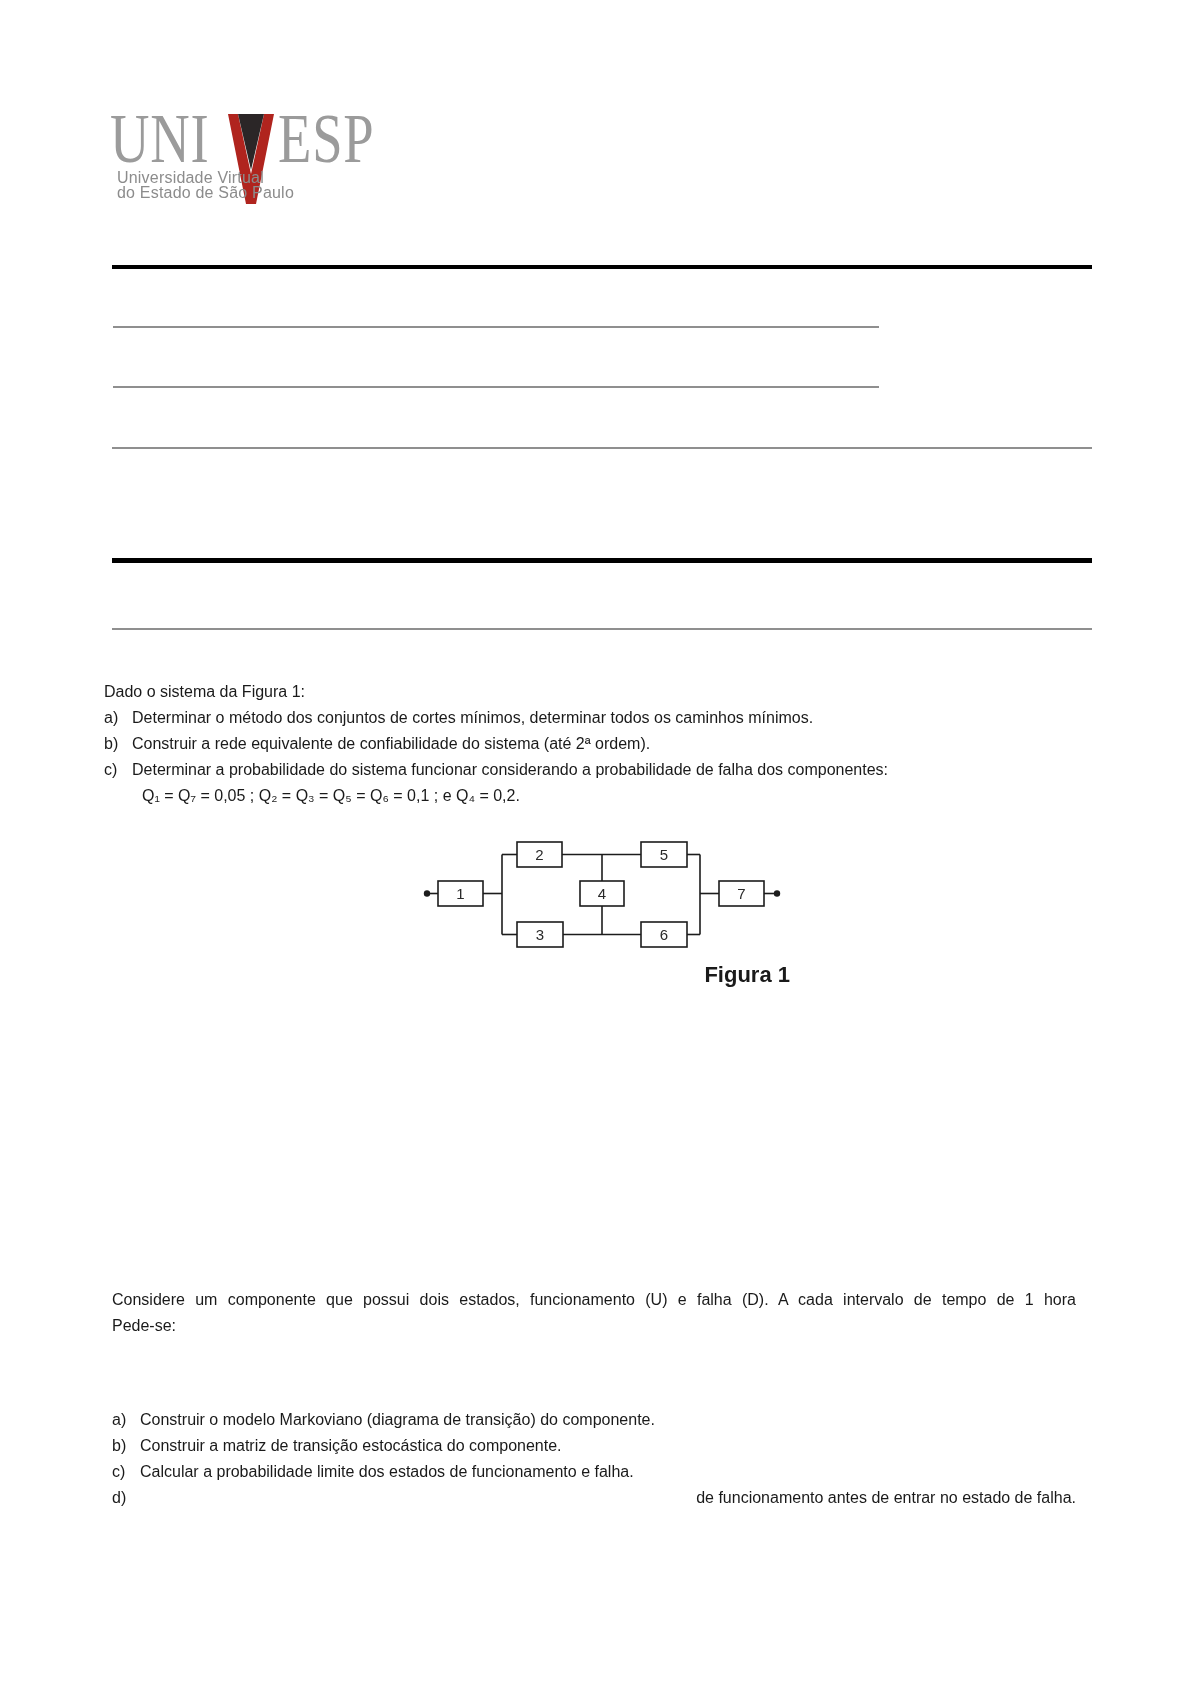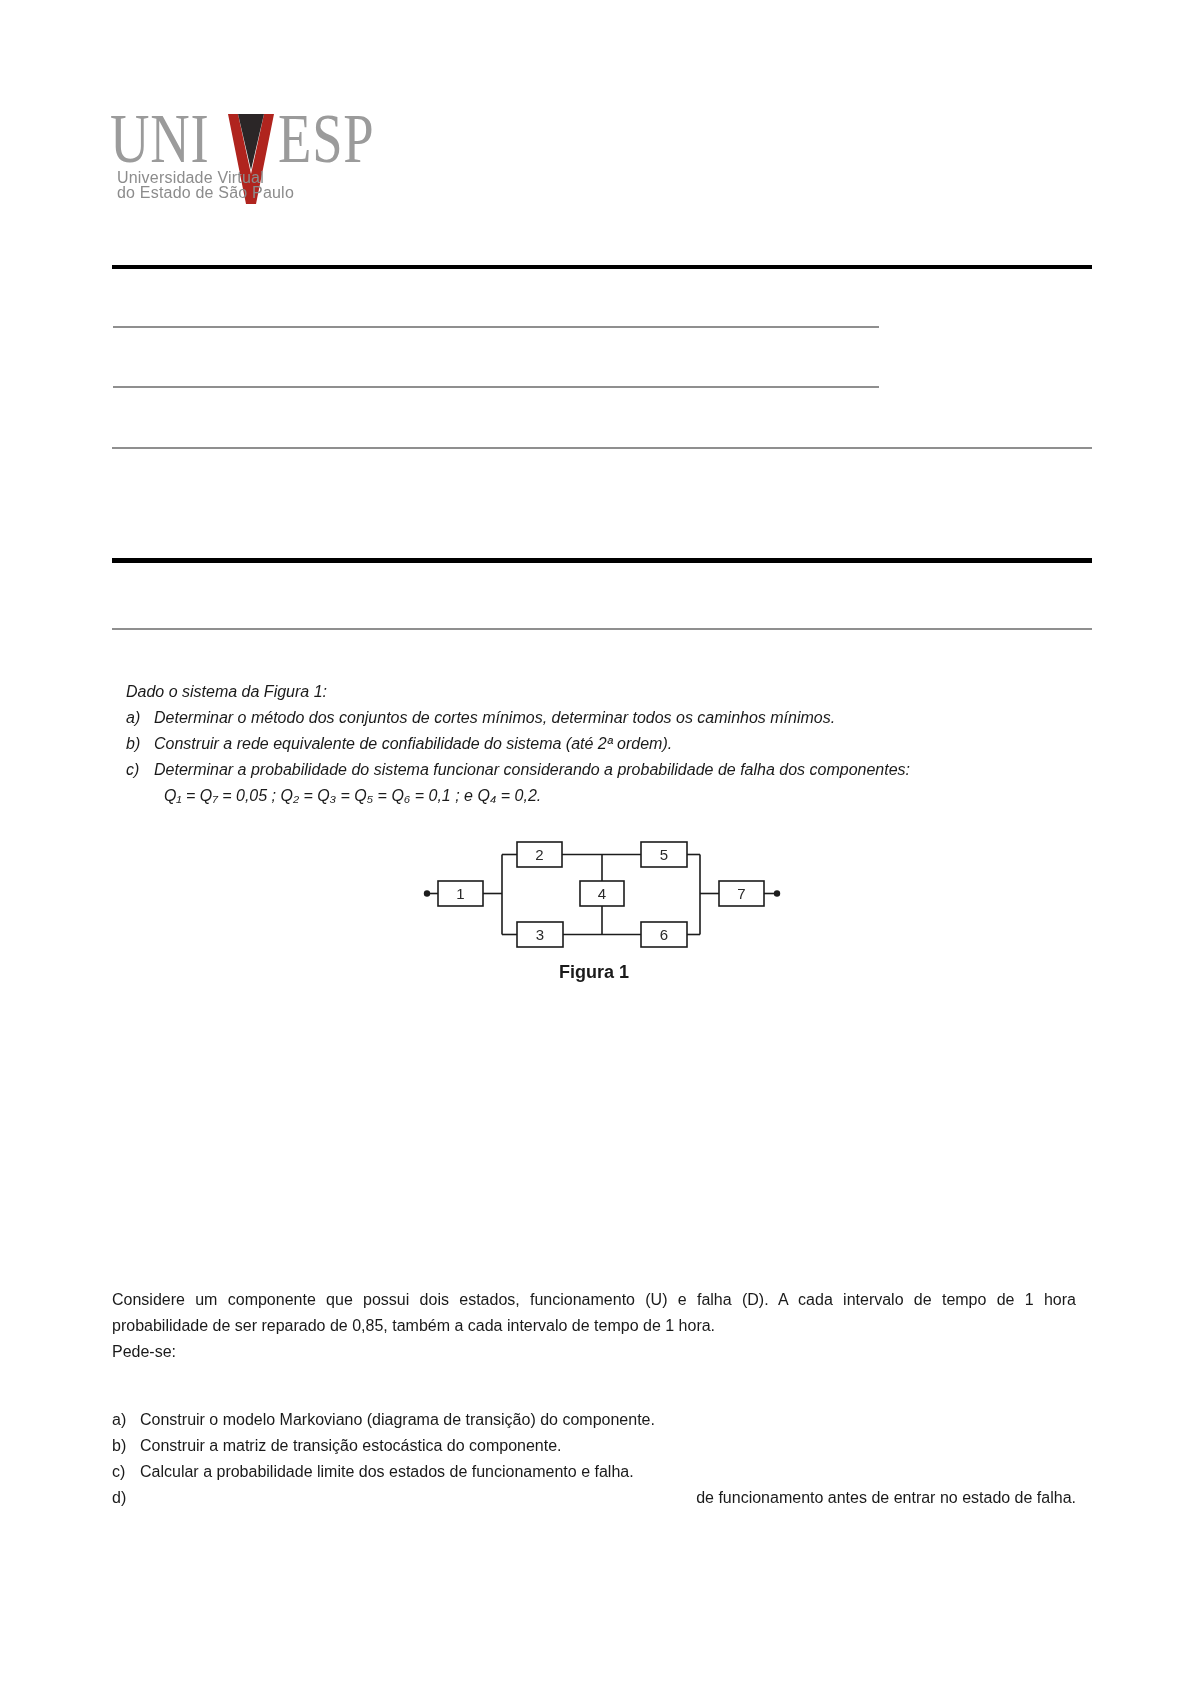--- a/index.html
+++ b/index.html
@@ -53,22 +53,22 @@
   .list-marker{
     width:28px;
     flex:0 0 28px;
   }
   .list-text{flex:1 1 auto;}
   .formula-line{padding-left:38px;}
 
   
   .figure-caption{
     font-weight:bold;
-    font-size:18px;
-    text-align:center;
+    font-size:22px;
+    text-align:right;
     color:#1a1a1a;
   }
   svg text{
     font-family:"Liberation Sans","DejaVu Sans",sans-serif;
     font-size:15px;
     fill:#2a2a2a;
   }
 </style>
 </head>
 <body>
@@ -88,21 +88,21 @@
     </div>
   </div>
 
   <div class="rule black" style="left:112px;top:265px;width:980px;height:4px;"></div>
   <div class="rule gray" style="left:113px;top:326px;width:766px;height:2px;"></div>
   <div class="rule gray" style="left:113px;top:386px;width:766px;height:2px;"></div>
   <div class="rule gray" style="left:112px;top:447px;width:980px;height:2px;"></div>
   <div class="rule black" style="left:112px;top:558px;width:980px;height:5px;"></div>
   <div class="rule gray" style="left:112px;top:628px;width:980px;height:2px;"></div>
 
-  <div class="abs textblock" style="left:126px;top:679px;width:964px;font-style:italic;">
+  <div class="abs textblock" style="left:104px;top:679px;width:964px;">
     <div>Dado o sistema da Figura 1:</div>
     <div class="list-item">
       <span class="list-marker">a)</span>
       <span class="list-text">Determinar o método dos conjuntos de cortes mínimos, determinar todos os caminhos mínimos.</span>
     </div>
     <div class="list-item">
       <span class="list-marker">b)</span>
       <span class="list-text">Construir a rede equivalente de confiabilidade do sistema (até 2ª ordem).</span>
     </div>
     <div class="list-item">
@@ -154,21 +154,20 @@
       <text x="602" y="898.5">4</text>
       <text x="664" y="859.5">5</text>
       <text x="664" y="939.5">6</text>
       <text x="741.5" y="898.5">7</text>
     </g>
   </svg>
   <div class="abs figure-caption" style="left:398px;top:962px;width:392px;">Figura 1</div>
 
   <div class="abs textblock" style="left:112px;top:1287px;width:964px;">
     <div class="just">Considere um componente que possui dois estados, funcionamento (U) e falha (D). A cada intervalo de tempo de 1 hora</div>
-    <div>probabilidade de ser reparado de 0,85, também a cada intervalo de tempo de 1 hora.</div>
     <div>Pede-se:</div>
   </div>
 
   <div class="abs textblock" style="left:112px;top:1407px;width:964px;">
     <div class="list-item">
       <span class="list-marker">a)</span>
       <span class="list-text">Construir o modelo Markoviano (diagrama de transição) do componente.</span>
     </div>
     <div class="list-item">
       <span class="list-marker">b)</span>

